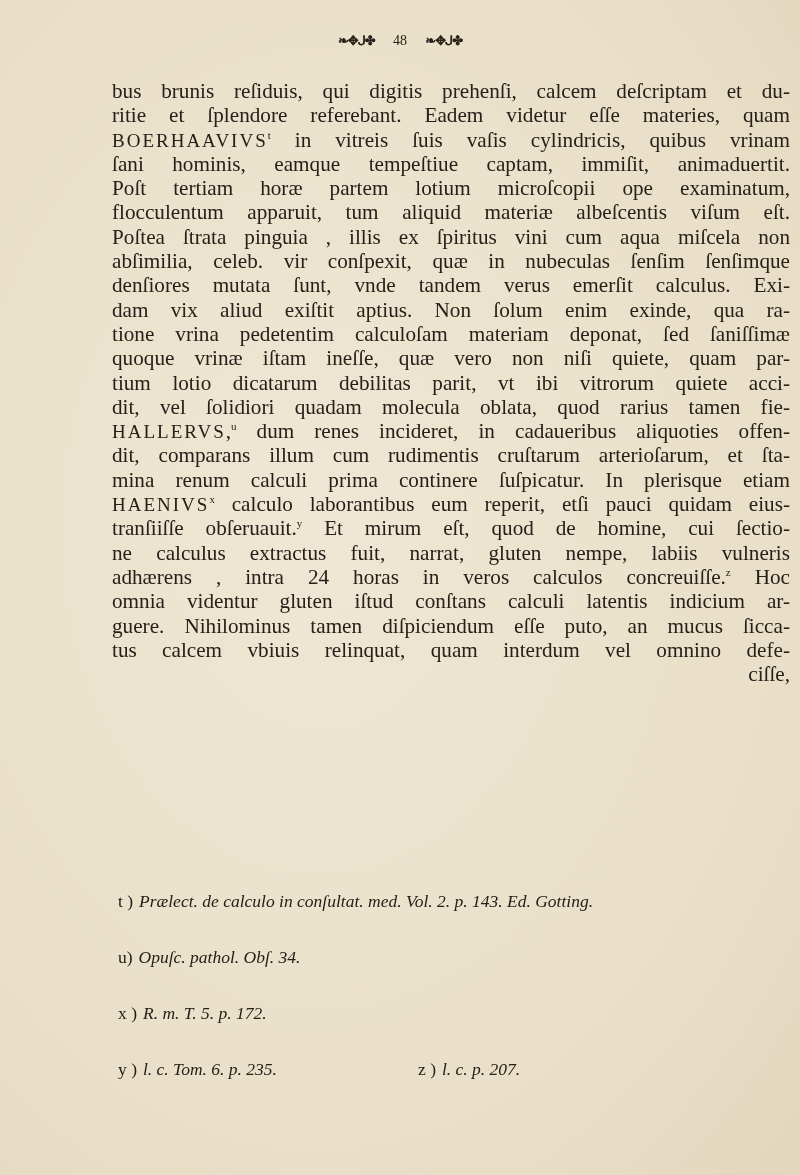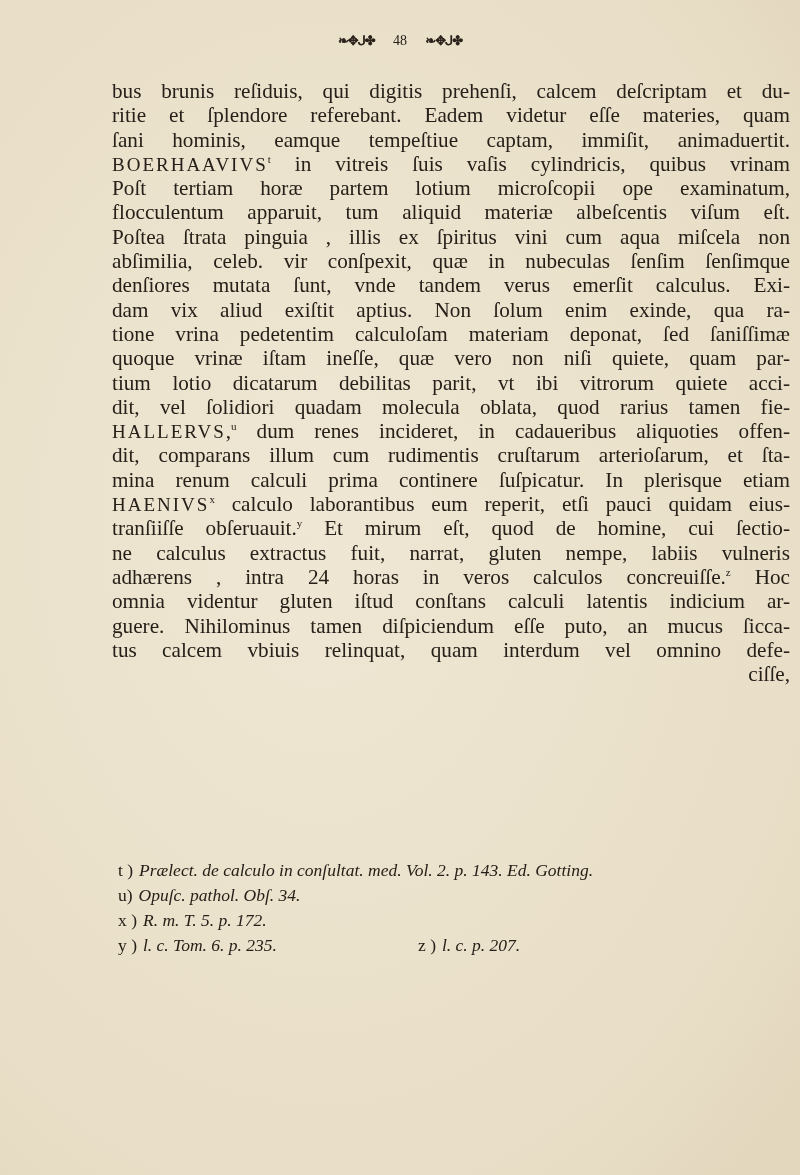--- a/index.html
+++ b/index.html
@@ -22,39 +22,39 @@
     font-size: 21.2px; line-height: 24.3px;
   }
   .line { display: block; white-space: nowrap; text-align: justify; text-align-last: justify; height: 24.3px; overflow: visible; }
   .line.last { text-align: center; text-align-last: right; }
   .sc { font-variant: small-caps; letter-spacing: 2px; font-size: 19px; }
   sup { font-size: 11px; vertical-align: 8px; line-height: 0; }
   .footnotes {
     position: absolute; top: 858px; left: 118px; width: 670px;
     font-size: 17.5px; line-height: 25px; font-style: italic;
   }
-  .fn { display: block; white-space: nowrap; }
+  .fn { display: block; white-space: nowrap; margin-top: 31px; }
   .fn .mark { font-style: normal; margin-right: 6px; }
   .fn-row { display: flex; }
   .fn-row .fn:first-child { width: 300px; }
 </style>
 </head>
 <body>
 
 <div class="page-header">
   <span class="ornament">❧✥ᒍ✤</span>
   <span class="page-number">48</span>
   <span class="ornament">❧✥ᒍ✤</span>
 </div>
 
 <div class="body-text">
   <span class="line">bus brunis reſiduis, qui digitis prehenſi, calcem deſcriptam et du-</span>
   <span class="line">ritie et ſplendore referebant. Eadem videtur eſſe materies, quam</span>
+  <span class="line"><span class="sc">BOERHAAVIVS</span><sup>t</sup> <span>in vitreis ſuis vaſis cylindricis, quibus vrinam</span></span>
   <span class="line">ſani hominis, eamque tempeſtiue captam, immiſit, animaduertit.</span>
-  <span class="line"><span class="sc">BOERHAAVIVS</span><sup>t</sup> <span>in vitreis ſuis vaſis cylindricis, quibus vrinam</span></span>
   <span class="line">Poſt tertiam horæ partem lotium microſcopii ope examinatum,</span>
   <span class="line">flocculentum apparuit, tum aliquid materiæ albeſcentis viſum eſt.</span>
   <span class="line">Poſtea ſtrata pinguia , illis ex ſpiritus vini cum aqua miſcela non</span>
   <span class="line">abſimilia, celeb. vir conſpexit, quæ in nubeculas ſenſim ſenſimque</span>
   <span class="line">denſiores mutata ſunt, vnde tandem verus emerſit calculus. Exi-</span>
   <span class="line">dam vix aliud exiſtit aptius. Non ſolum enim exinde, qua ra-</span>
   <span class="line">tione vrina pedetentim calculoſam materiam deponat, ſed ſaniſſimæ</span>
   <span class="line">quoque vrinæ iſtam ineſſe, quæ vero non niſi quiete, quam par-</span>
   <span class="line">tium lotio dicatarum debilitas parit, vt ibi vitrorum quiete acci-</span>
   <span class="line">dit, vel ſolidiori quadam molecula oblata, quod rarius tamen fie-</span>

